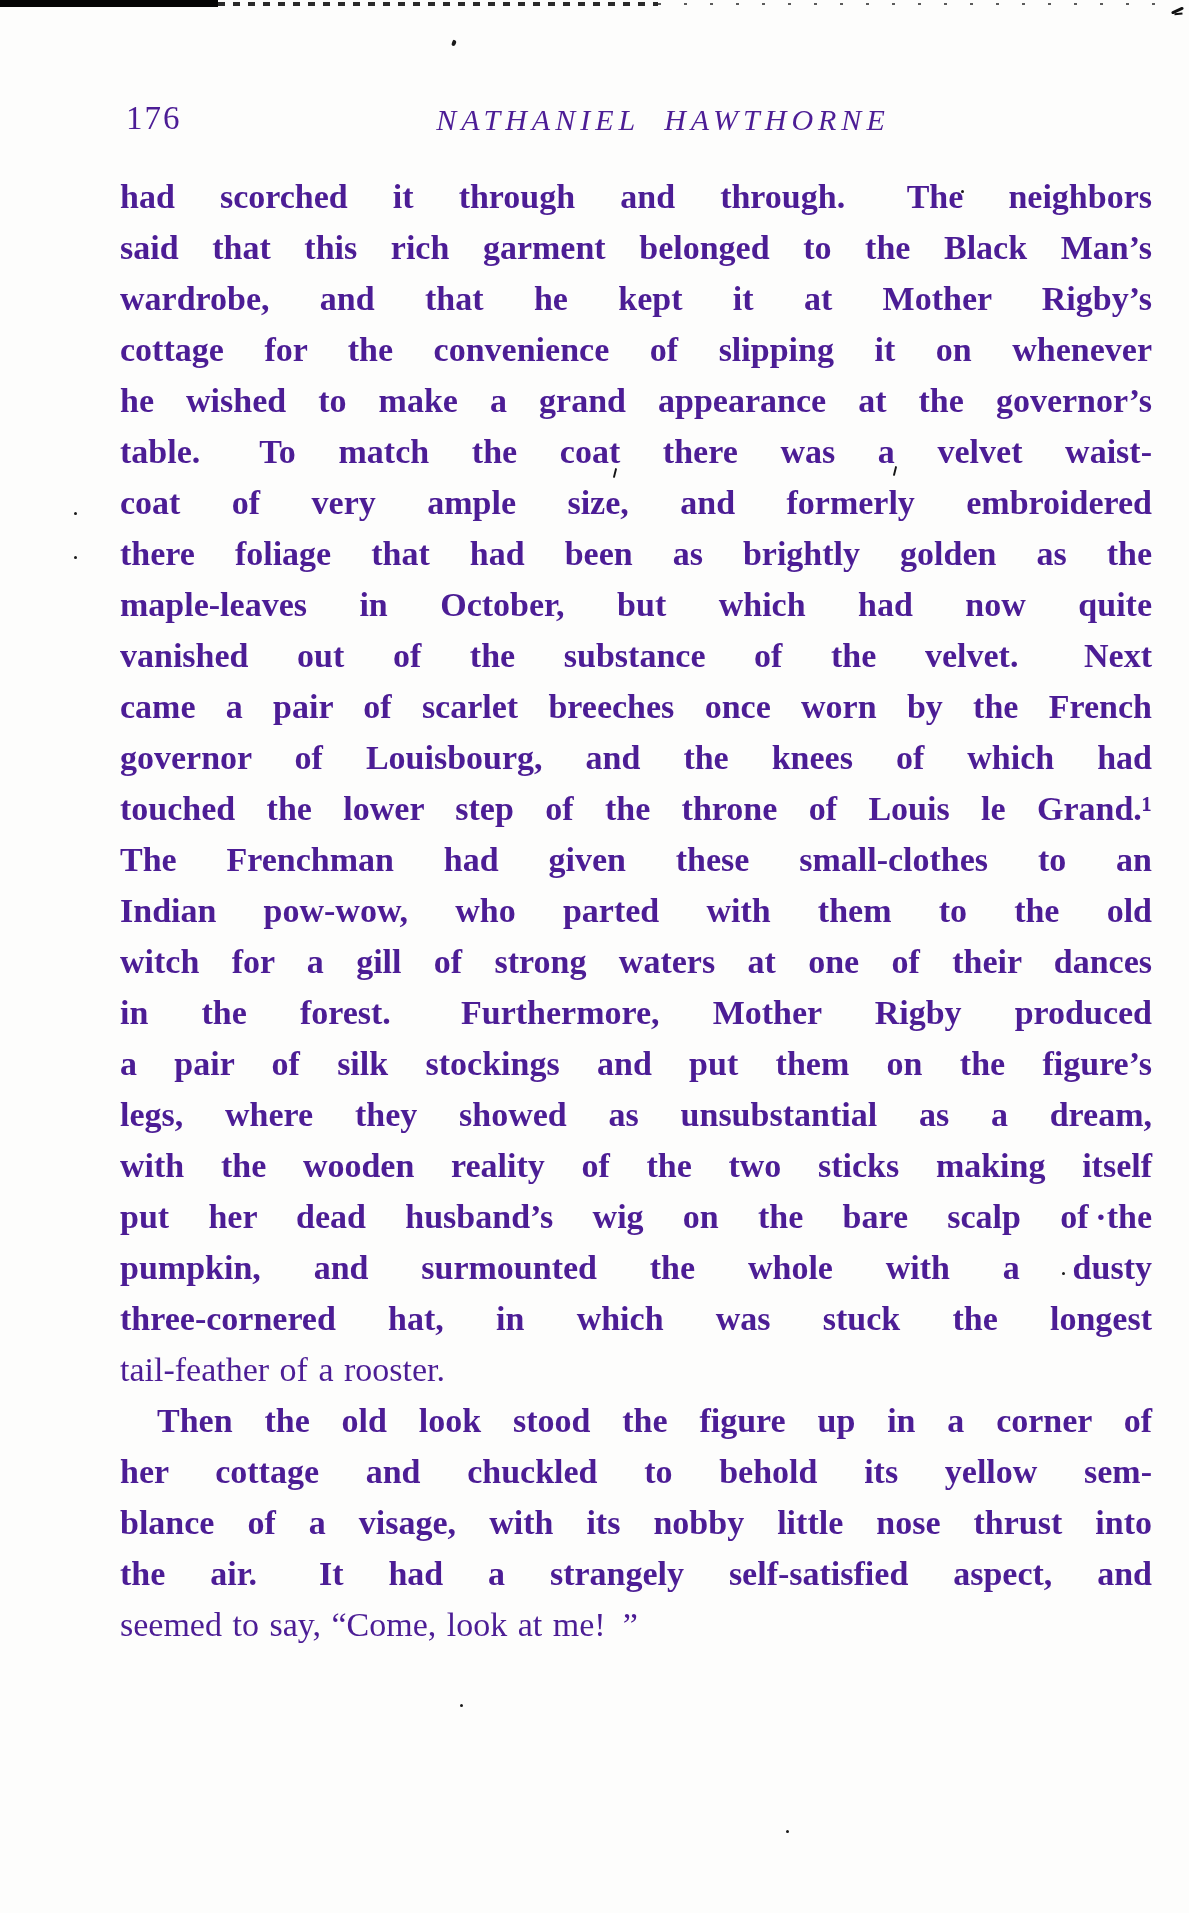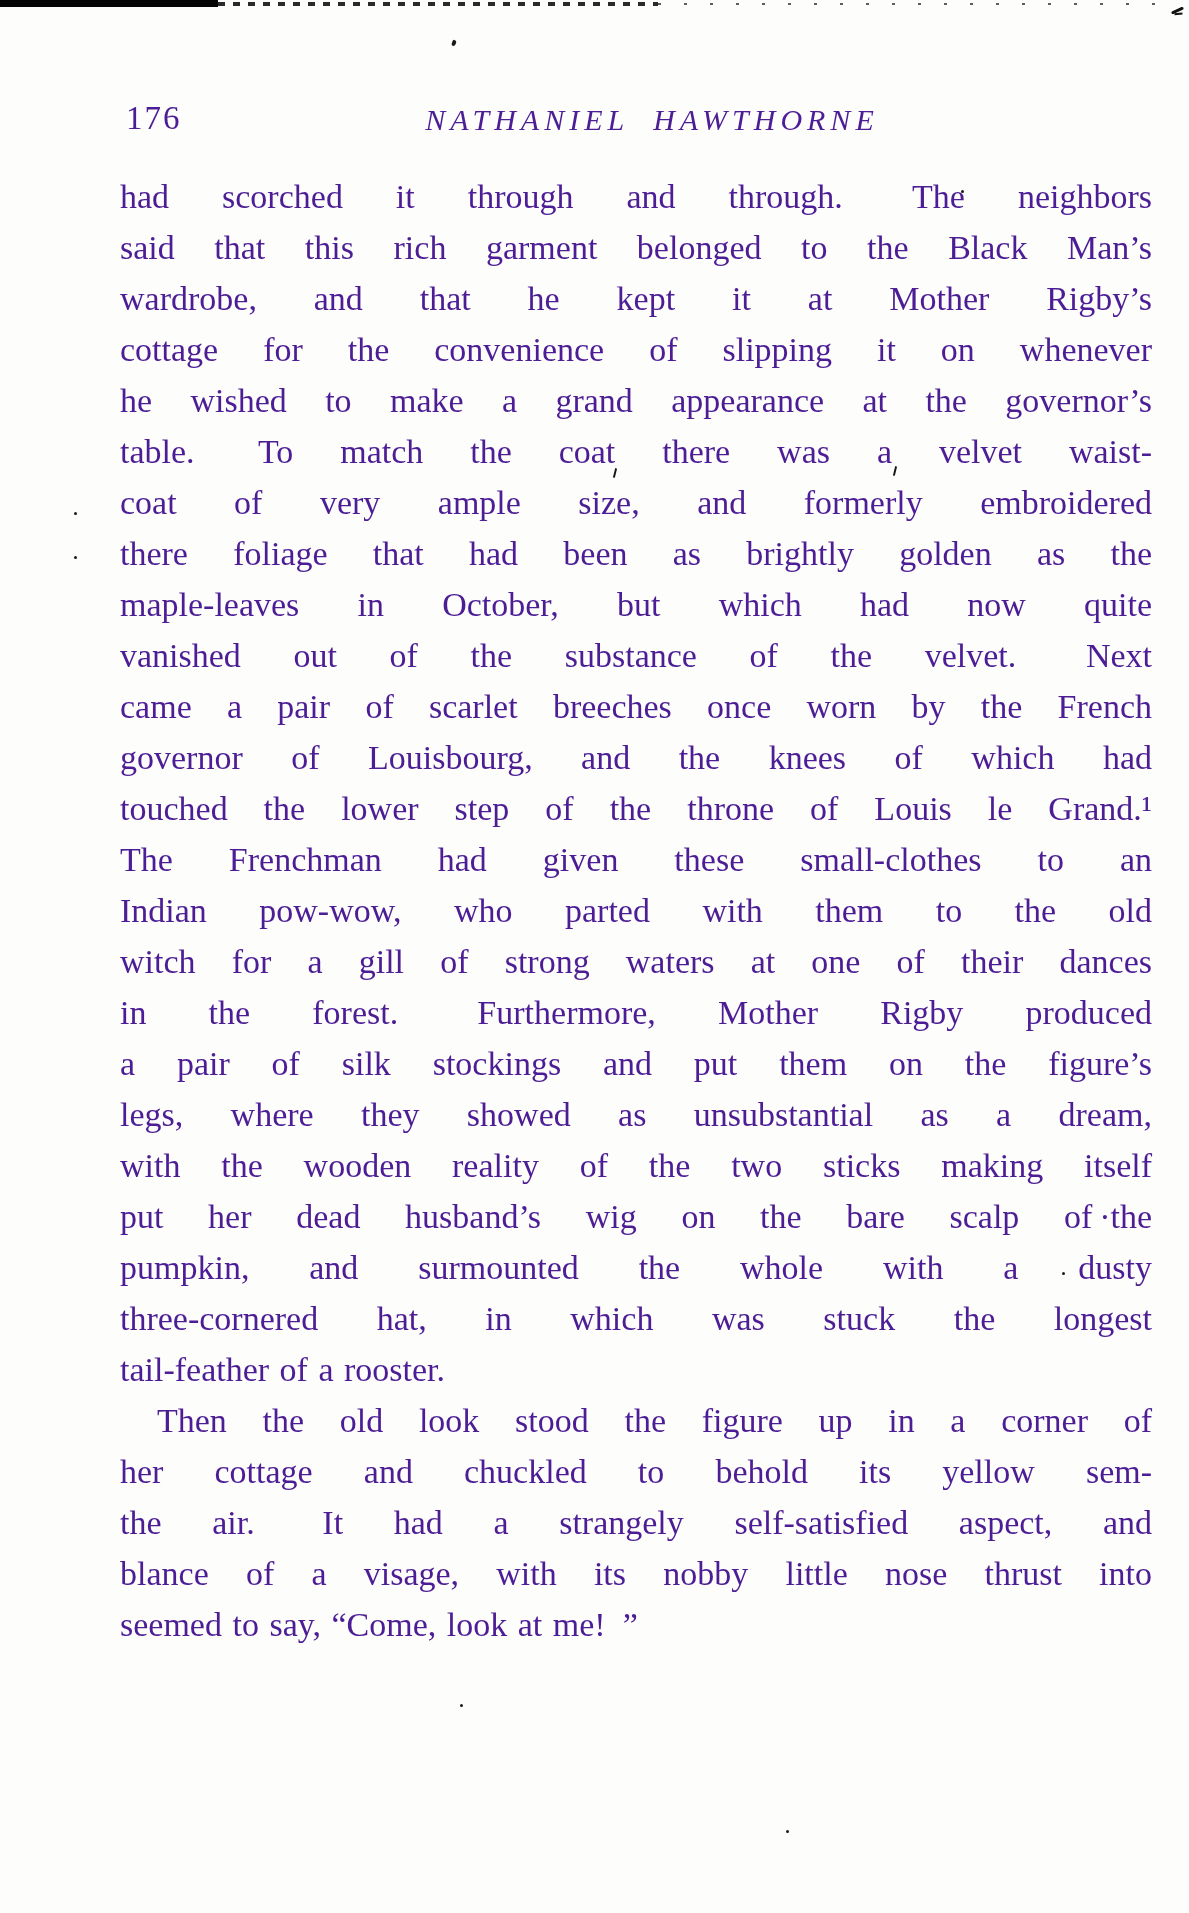--- a/index.html
+++ b/index.html
@@ -36,35 +36,35 @@
   .tick-2 { left:894px; top:466px; transform:rotate(14deg); }
 
   
   .header-row { position:absolute; left:120px; top:100px; width:1032px; height:44px; }
   .page-number {
     position:absolute; left:6px; top:0;
     font-size:33px; letter-spacing:2px;
   }
   .running-head {
     position:absolute; left:50%; top:3px; transform:translateX(-50%);
-    margin-left:16px;
+    margin-left:27px;
     font-style:italic; font-size:30px; letter-spacing:5px; word-spacing:12px;
     white-space:nowrap;
   }
 
   
   .text-block {
     position:absolute; left:120px; top:171px; width:1032px;
   }
   .line {
     font-size:34px; line-height:51px; height:51px;
     word-spacing:2px;
     white-space:normal;
   }
-  .line.just { text-align:justify; text-align-last:justify; text-justify:inter-word; }
+  .line.just { text-align:justify; text-align-last:justify; text-justify:inter-word;font-weight:bold; }
   .line.indent { padding-left:37px; }
 </style>
 </head>
 <body>
 
 <div class="page">
 
   <div>
     <div class="edge-bar-1"></div>
     <div class="edge-bar-2"></div>
@@ -106,18 +106,18 @@
       <div class="line just">in the forest.  Furthermore, Mother Rigby produced</div>
       <div class="line just">a pair of silk stockings and put them on the figure’s</div>
       <div class="line just">legs, where they showed as unsubstantial as a dream,</div>
       <div class="line just">with the wooden reality of the two sticks making itself</div>
       <div class="line just">put her dead husband’s wig on the bare scalp of ·the</div>
       <div class="line just">pumpkin, and surmounted the whole with a dusty</div>
       <div class="line just">three-cornered hat, in which was stuck the longest</div>
       <div class="line">tail-feather of a rooster.</div>
       <div class="line just indent">Then the old look stood the figure up in a corner of</div>
       <div class="line just">her cottage and chuckled to behold its yellow sem-</div>
+      <div class="line just">blance of a visage, with its nobby little nose thrust into</div>
       <div class="line just">the air.  It had a strangely self-satisfied aspect, and</div>
-      <div class="line just">blance of a visage, with its nobby little nose thrust into</div>
       <div class="line">seemed to say, “Come, look at me! ”</div>
     </div>
 
 </div>
 
 </body></html>

